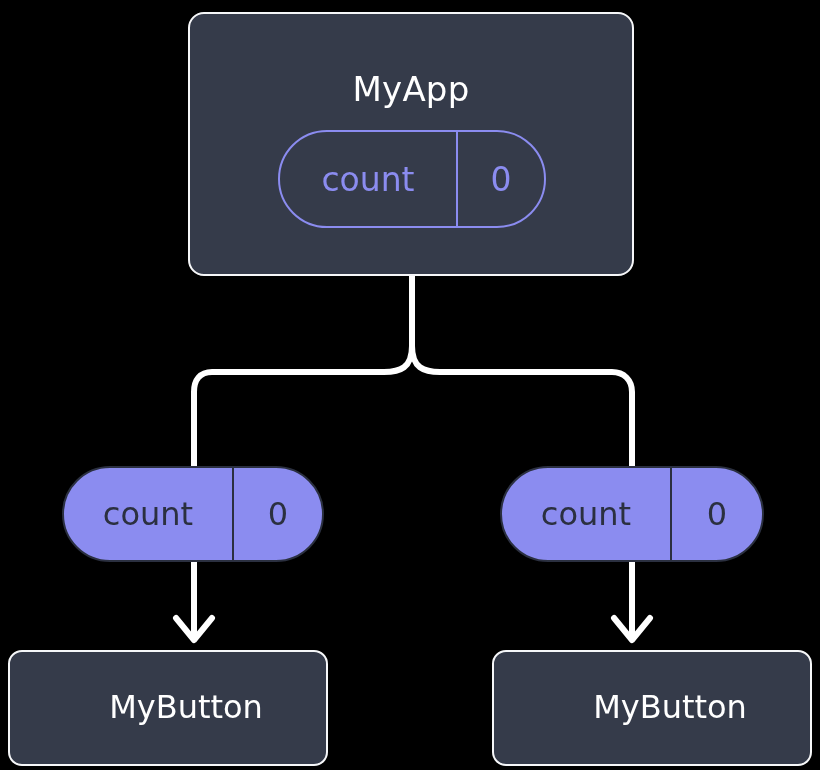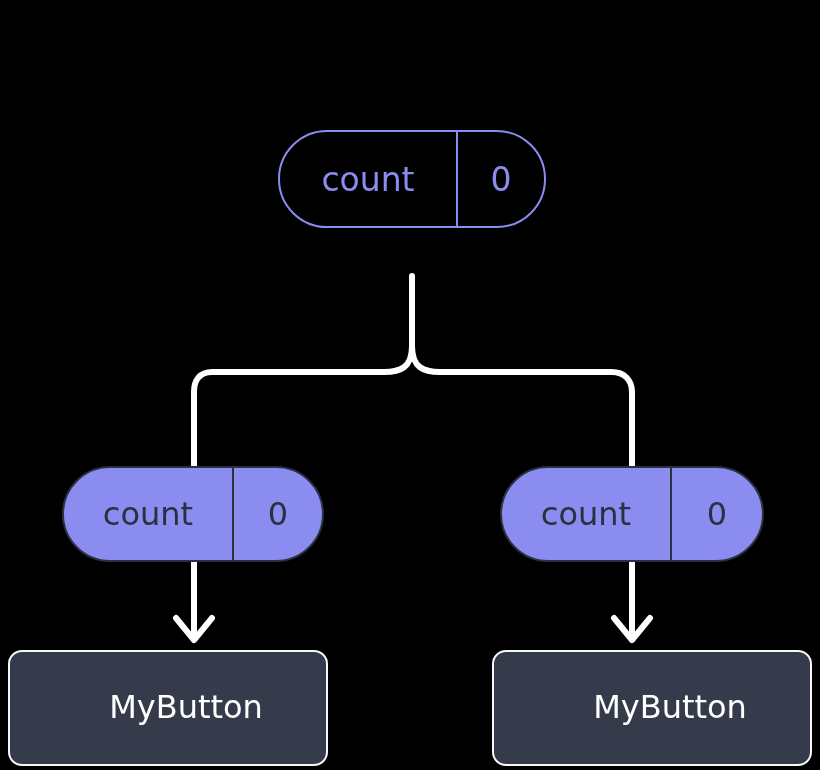--- a/index.html
+++ b/index.html
@@ -159,20 +159,23 @@
              C 624 372, 632 380, 632 392
              L 632 470" fill="none" stroke="#ffffff" stroke-width="6" stroke-linecap="round" stroke-linejoin="round"></path>
 
     <line x1="194" y1="560" x2="194" y2="638" stroke="#ffffff" stroke-width="6" stroke-linecap="butt"></line>
     <polyline points="176,618 194,640 212,618" fill="none" stroke="#ffffff" stroke-width="6" stroke-linecap="round" stroke-linejoin="round"></polyline>
 
     <line x1="632" y1="560" x2="632" y2="638" stroke="#ffffff" stroke-width="6" stroke-linecap="butt"></line>
     <polyline points="614,618 632,640 650,618" fill="none" stroke="#ffffff" stroke-width="6" stroke-linecap="round" stroke-linejoin="round"></polyline>
   </svg>
 
+  <div id="card-root" class="card">
+    <div class="card-title">MyApp</div>
+  </div>
 
   <div id="pill-root" class="pill pill-outline">
     <div class="pill-key">count</div>
     <div class="pill-val">0</div>
   </div>
 
   <div id="pill-left" class="pill pill-filled">
     <div class="pill-key">count</div>
     <div class="pill-val">0</div>
   </div>

